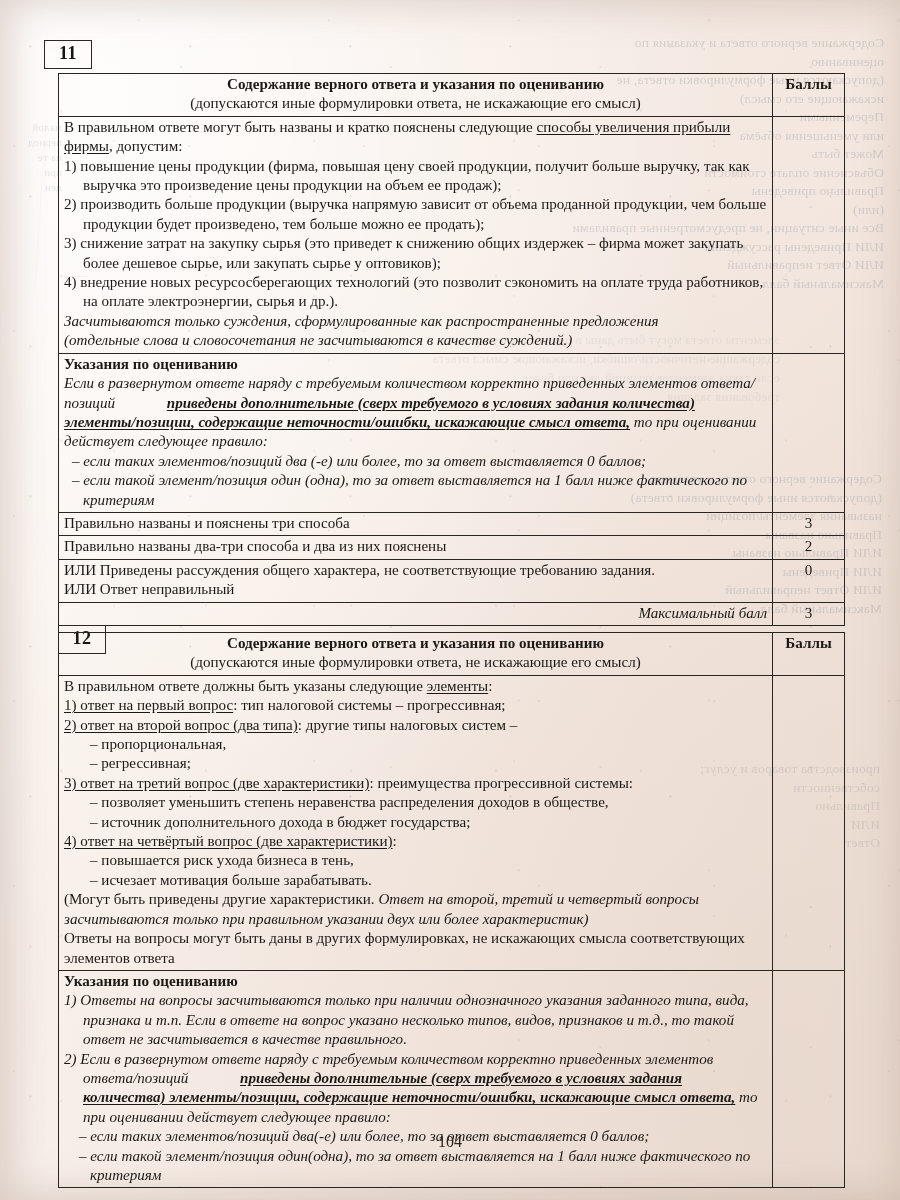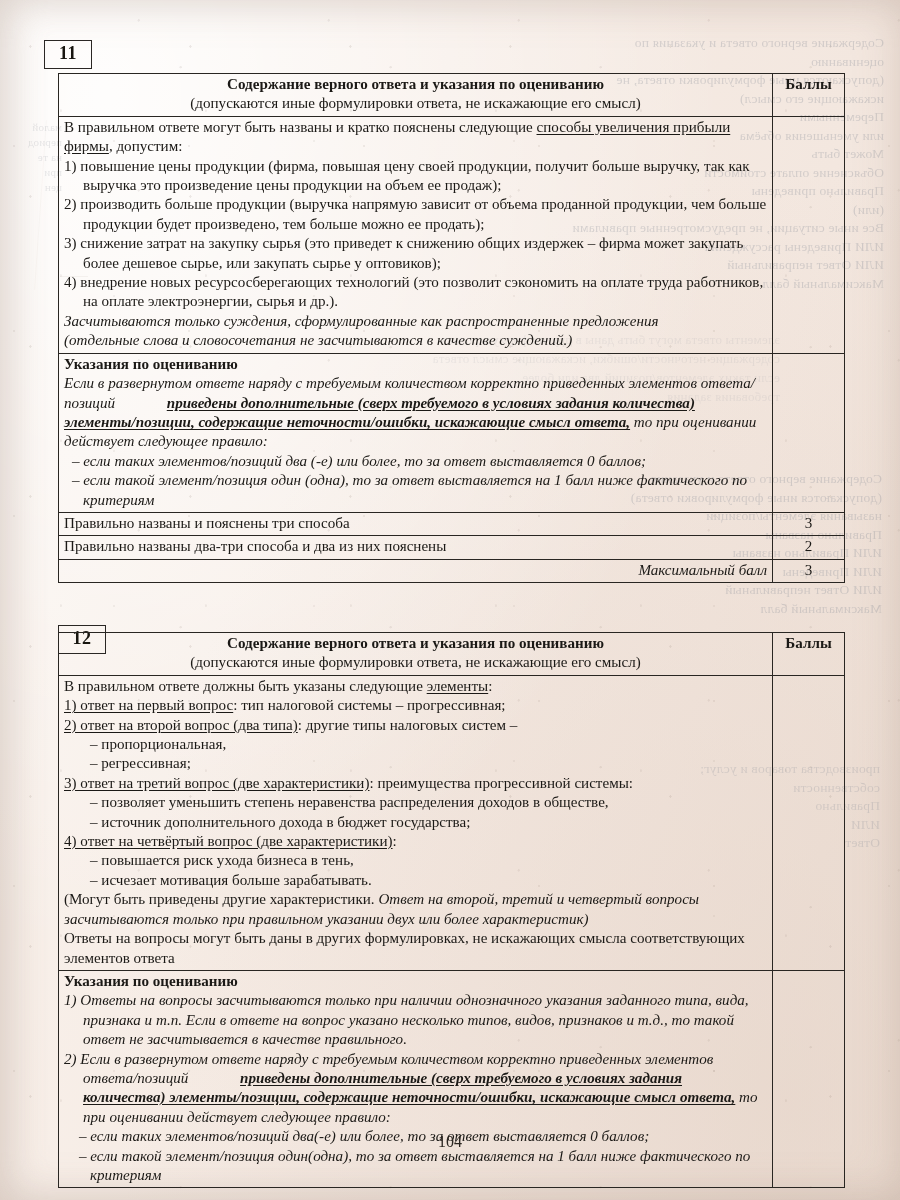--- a/index.html
+++ b/index.html
@@ -258,20 +258,27 @@
             <span class="rowline">Правильно названы и пояснены три способа</span>
           </td>
           <td class="cell-score">3</td>
         </tr>
         <tr>
           <td>
             <span class="rowline">Правильно названы два-три способа и два из них пояснены</span>
           </td>
           <td class="cell-score">2</td>
         </tr>
+        <tr>
+          <td>
+            <span class="rowline">ИЛИ Приведены рассуждения общего характера, не соответствующие требованию задания.</span>
+            <span class="rowline">ИЛИ Ответ неправильный</span>
+          </td>
+          <td class="cell-score">0</td>
+        </tr>
 
         <tr>
           <td class="maxrow">Максимальный балл</td>
           <td class="cell-score">3</td>
         </tr>
       </tbody>
     </table>
 
     <div class="task-badge" style="left:58px; top:598px;margin-top:27px;">12</div>
 

